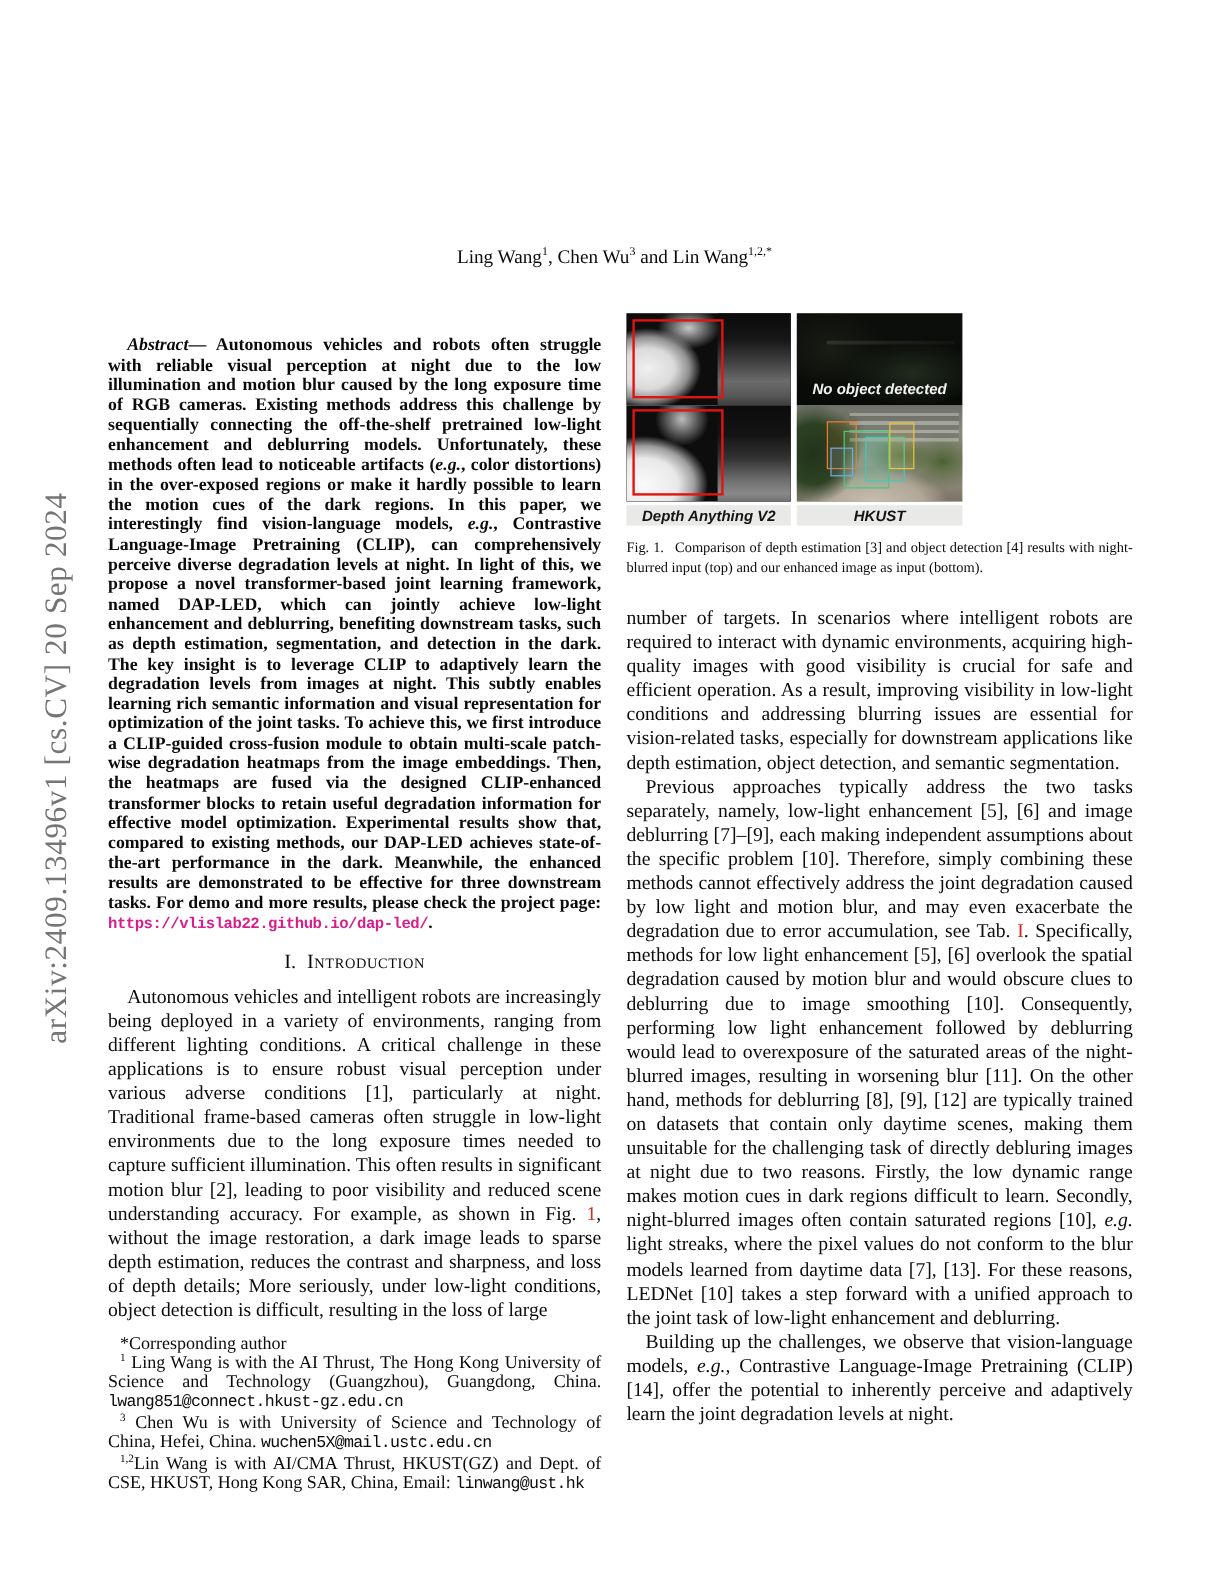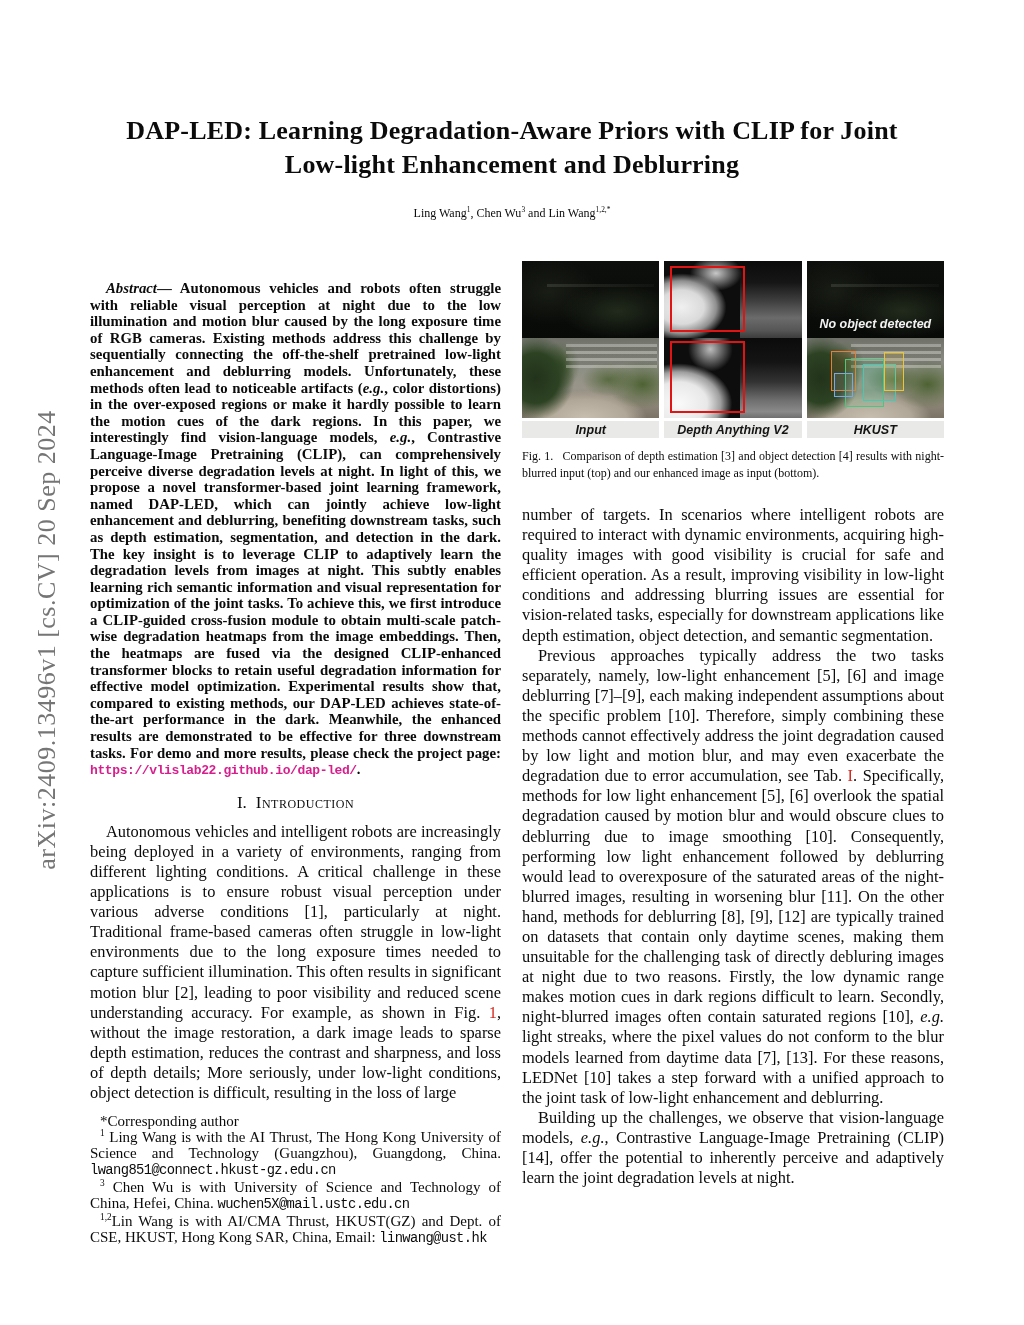--- a/index.html
+++ b/index.html
@@ -22,21 +22,21 @@
   .arxiv-banner{
     position:absolute;left:47px;top:640px;
     transform:translate(-50%,-50%) rotate(-90deg);
     white-space:nowrap;
     font-size:26px;color:var(--sidebar-gray);
     letter-spacing:0.5px;
   }
 
   .title{position:absolute;top:114px;left:100px;width:824px;text-align:center;
     font-size:26px;font-weight:bold;line-height:34px;letter-spacing:0.2px;}
-  .authors{position:absolute;top:206px;left:162px;width:700px;text-align:center;font-size:12px;}
+  .authors{position:absolute;top:206px;left:162px;width:700px;text-align:center;font-size:16px;}
   sup{font-size:0.62em;line-height:0;vertical-align:super;}
 
   .left-col{position:absolute;left:90px;top:280px;width:411px;}
   .right-col{position:absolute;left:522px;top:261px;width:422px;}
 
   .abstract{font-size:14.8px;font-weight:bold;line-height:16.6px;text-align:justify;text-indent:16px;}
   .sg-i{font-style:italic;}
   .sg-bi{font-style:italic;font-weight:bold;}
   .sg-red{color:var(--reference-red);}
   .sg-url{color:var(--link-magenta);font-family:"Liberation Mono", monospace;font-weight:bold;font-size:0.88em;letter-spacing:-0.4px;}
@@ -116,24 +116,20 @@
   .caption{margin-top:10px;font-size:12px;line-height:16.5px;text-align:justify;}
   .rc-body{margin-top:24px;}
 </style>
 </head>
 <body>
 
 <div class="page">
 
   <div class="arxiv-banner">arXiv:2409.13496v1  [cs.CV]  20 Sep 2024</div>
 
-  <div class="title">
-    <div>DAP-LED: Learning Degradation-Aware Priors with CLIP for Joint</div>
-    <div>Low-light Enhancement and Deblurring</div>
-  </div>
 
   <div class="authors"><span>Ling Wang</span><sup>1</sup><span>, Chen Wu</span><sup>3</sup><span> and Lin Wang</span><sup>1,2,*</sup></div>
 
   <div class="left-col">
     <p class="abstract"><span class="sg-bi">Abstract</span><span>— Autonomous vehicles and robots often struggle with reliable visual perception at night due to the low illumination and motion blur caused by the long exposure time of RGB cameras. Existing methods address this challenge by sequentially connecting the off-the-shelf pretrained low-light enhancement and deblurring models. Unfortunately, these methods often lead to noticeable artifacts (</span><span class="sg-i">e.g.</span><span>, color distortions) in the over-exposed regions or make it hardly possible to learn the motion cues of the dark regions. In this paper, we interestingly find vision-language models, </span><span class="sg-i">e.g.</span><span>, Contrastive Language-Image Pretraining (CLIP), can comprehensively perceive diverse degradation levels at night. In light of this, we propose a novel transformer-based joint learning framework, named DAP-LED, which can jointly achieve low-light enhancement and deblurring, benefiting downstream tasks, such as depth estimation, segmentation, and detection in the dark. The key insight is to leverage CLIP to adaptively learn the degradation levels from images at night. This subtly enables learning rich semantic information and visual representation for optimization of the joint tasks. To achieve this, we first introduce a CLIP-guided cross-fusion module to obtain multi-scale patch-wise degradation heatmaps from the image embeddings. Then, the heatmaps are fused via the designed CLIP-enhanced transformer blocks to retain useful degradation information for effective model optimization. Experimental results show that, compared to existing methods, our DAP-LED achieves state-of-the-art performance in the dark. Meanwhile, the enhanced results are demonstrated to be effective for three downstream tasks. For demo and more results, please check the project page: </span><span class="sg-url">https://vlislab22.github.io/dap-led/</span><span>.</span></p>
 
     <div class="section-heading">
       <span class="sec-num">I.</span><span class="sc">Introduction</span>
     </div>
 
@@ -144,25 +140,20 @@
       <p><sup>1</sup><span> Ling Wang is with the AI Thrust, The Hong Kong University of Science and Technology (Guangzhou), Guangdong, China. </span><span class="sg-mono">lwang851@connect.hkust-gz.edu.cn</span></p>
       <p><sup>3</sup><span> Chen Wu is with University of Science and Technology of China, Hefei, China. </span><span class="sg-mono">wuchen5X@mail.ustc.edu.cn</span></p>
       <p><sup>1,2</sup><span>Lin Wang is with AI/CMA Thrust, HKUST(GZ) and Dept. of CSE, HKUST, Hong Kong SAR, China, Email: </span><span class="sg-mono">linwang@ust.hk</span></p>
     </div>
   </div>
 
   <div class="right-col">
 
     <div class="figure">
 
-      <div class="fig-col">
-        <div class="img top night"></div>
-        <div class="img bottom garden"></div>
-        <div class="fig-label">Input</div>
-      </div>
 
       <div class="fig-col">
         <div class="img top depth depth-top-fill">
           <div class="red-box"></div>
         </div>
         <div class="img bottom depth depth-bottom-fill">
           <div class="red-box b"></div>
         </div>
         <div class="fig-label">Depth Anything V2</div>
       </div>

